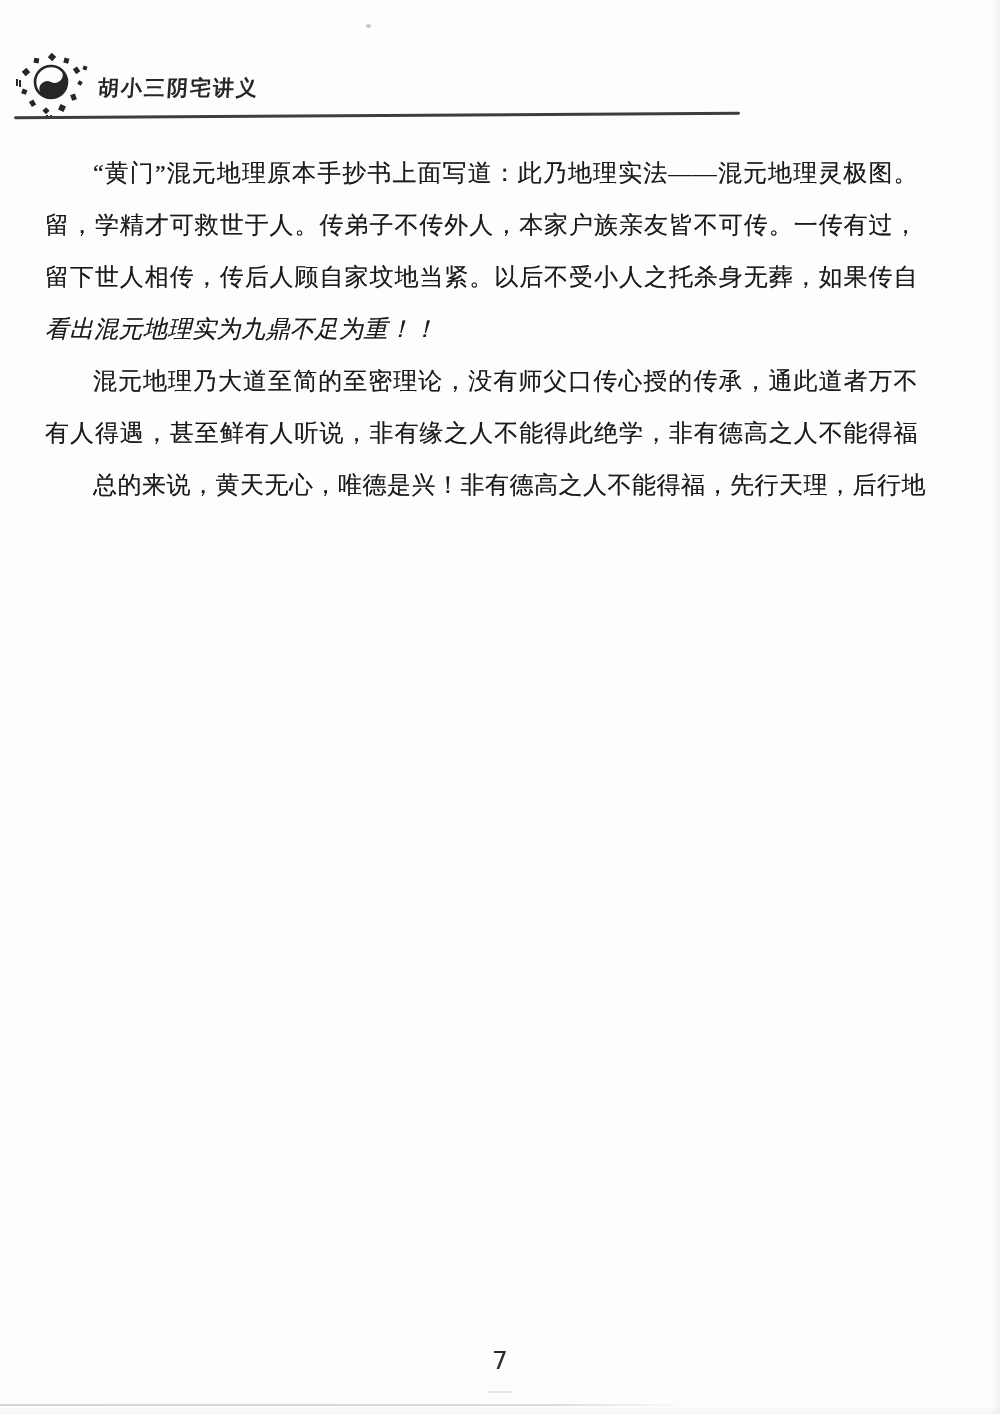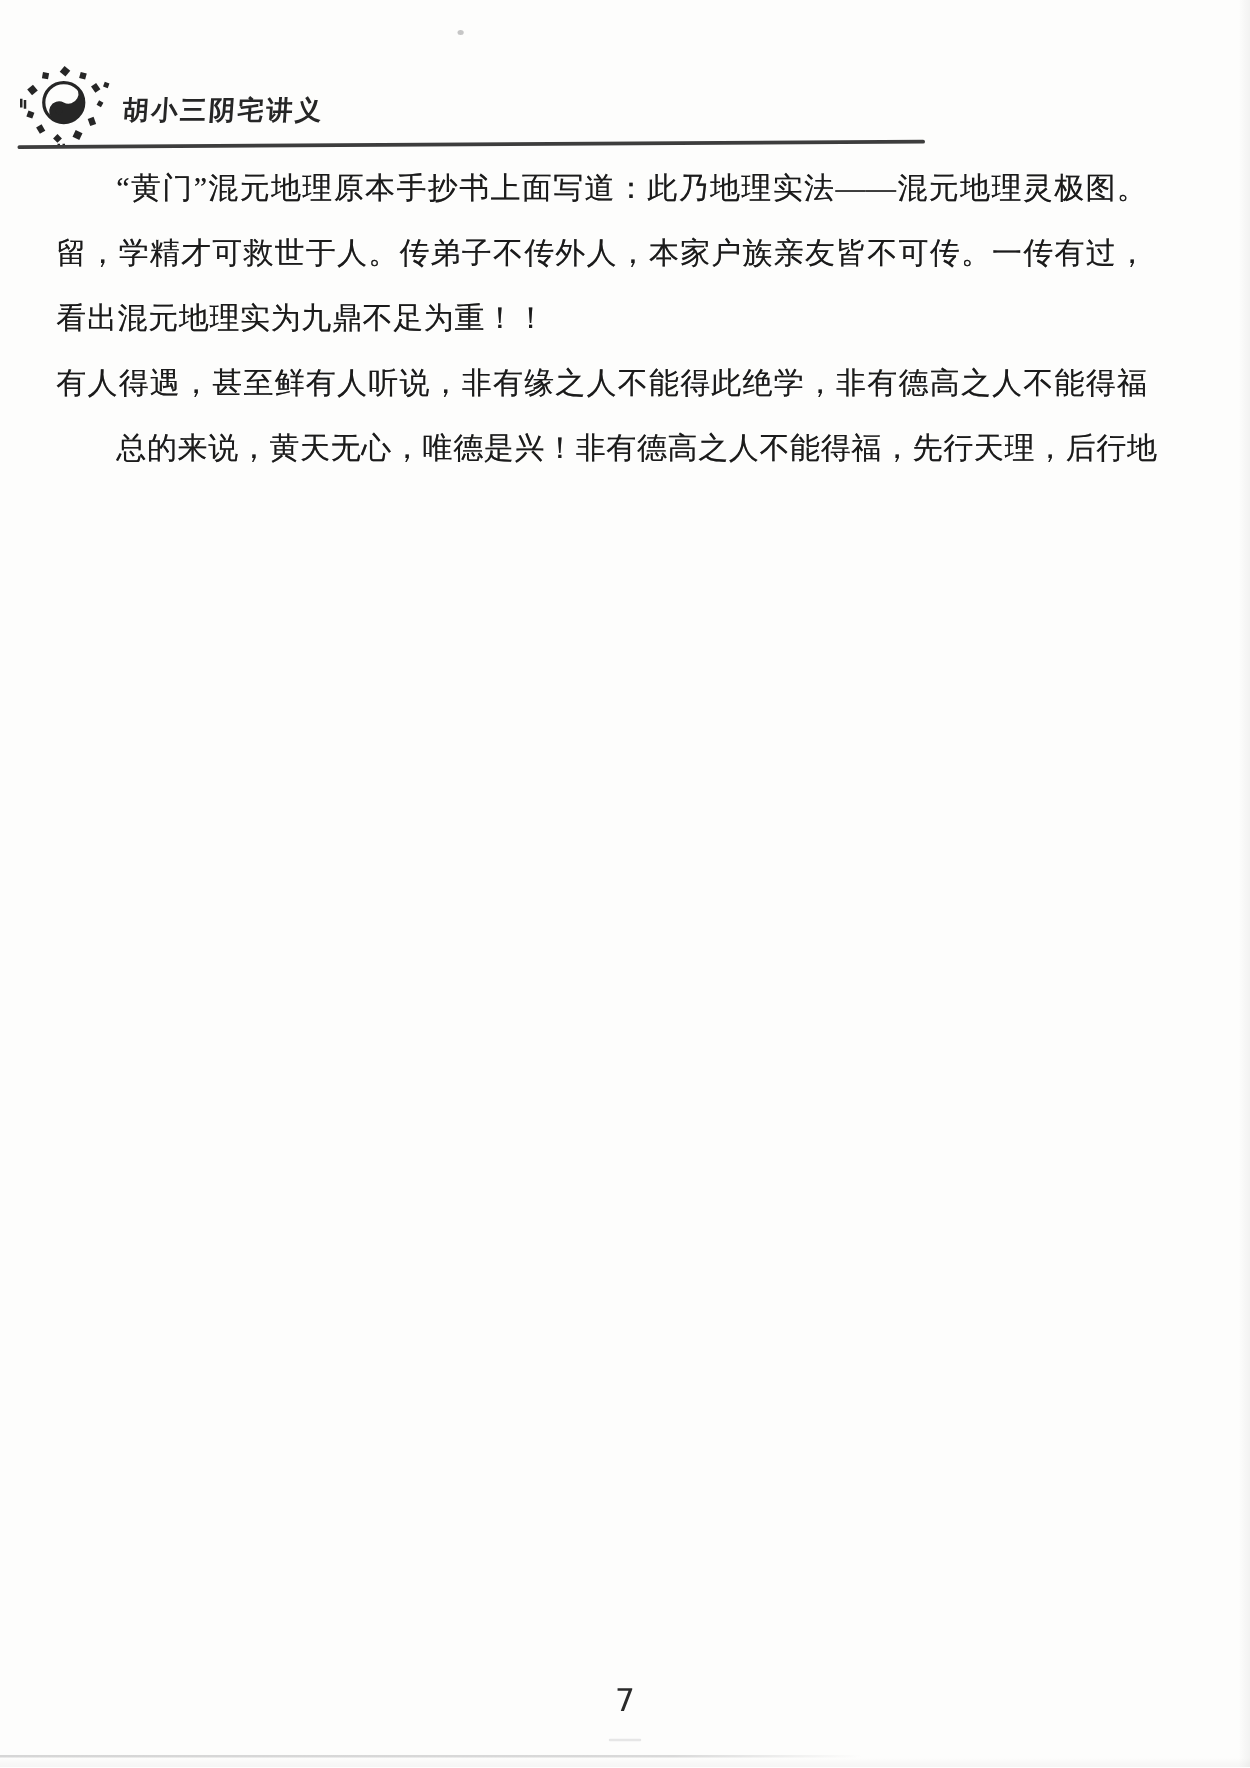--- a/index.html
+++ b/index.html
@@ -26,32 +26,32 @@
   }
   .header-rule {
     position: absolute; left: 14px; top: 114px;
     width: 726px; height: 3px; border-radius: 2px;
     background: #3d3d3d;
     transform: rotate(-0.35deg);
   }
 
   
   .doc-body {
-    position: absolute; left: 45px; top: 125px; width: 873px;
+    position: absolute; left: 45px; top: 147px; width: 873px;
   }
   .line {
     height: 52px; line-height: 52px;
     font-size: 24px; letter-spacing: 0.5px;
     text-align: justify; text-align-last: justify;
     white-space: nowrap;
     text-shadow: 0 0 0.5px rgba(20,20,20,0.55);
     color: #1b1b1b;
   }
   .line.para-first { text-indent: 48px; }
-  .line.para-last  { text-align: left; text-align-last: left; white-space: normal; }
+  .line.para-last  { text-align: left; text-align-last: left; white-space: normal; font-style: italic; }
 
   
   .page-number {
     position: absolute; left: 0; top: 1346px; width: 100%;
     text-align: center; font-size: 25px; color: #2a2a2a;
     font-family: "DejaVu Sans", "Liberation Sans", sans-serif;
   }
   .page-number-rule {
     position: absolute; left: 487px; top: 1391px;
     width: 26px; height: 2px; background: #e6e6e6; border-radius: 1px;
@@ -108,21 +108,23 @@
       <circle cx="35" cy="22" r="2.6" fill="#fdfdfc" transform="rotate(28 35 30)"></circle>
       <circle cx="35" cy="38" r="2.6" fill="#262626" transform="rotate(28 35 30)"></circle>
     </svg>
     <span class="header-title">胡小三阴宅讲义</span>
     <div class="header-rule"></div>
   </div>
 
   <div class="doc-body">
       <div class="line para-first">“黄门”混元地理原本手抄书上面写道：此乃地理实法——混元地理灵极图。</div>
       <div class="line">留，学精才可救世于人。传弟子不传外人，本家户族亲友皆不可传。一传有过，</div>
+      <div class="line">留下世人相传，传后人顾自家坟地当紧。以后不受小人之托杀身无葬，如果传自</div>
       <div class="line para-last">看出混元地理实为九鼎不足为重！！</div>
+      <div class="line para-first">混元地理乃大道至简的至密理论，没有师父口传心授的传承，通此道者万不</div>
       <div class="line">有人得遇，甚至鲜有人听说，非有缘之人不能得此绝学，非有德高之人不能得福</div>
       <div class="line para-first">总的来说，黄天无心，唯德是兴！非有德高之人不能得福，先行天理，后行地</div>
     </div>
 
   <div class="page-number">7</div>
   <div class="page-number-rule"></div>
 
   <div class="scan-bottom-line"></div>
   <div class="scan-bottom-fade"></div>
   <div class="scan-right-fade"></div>

